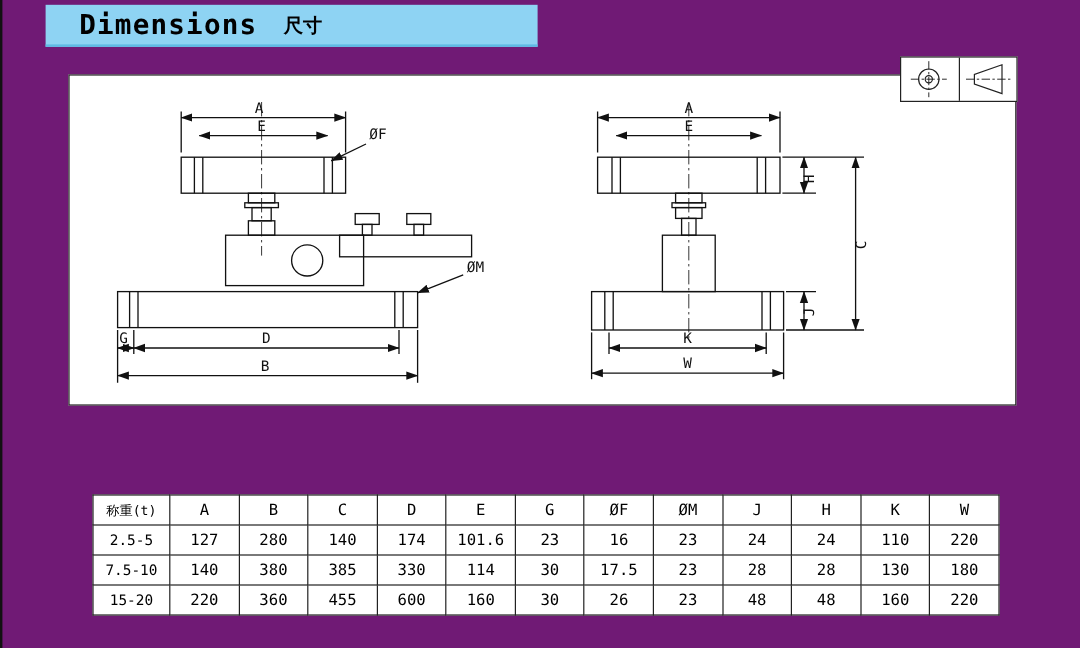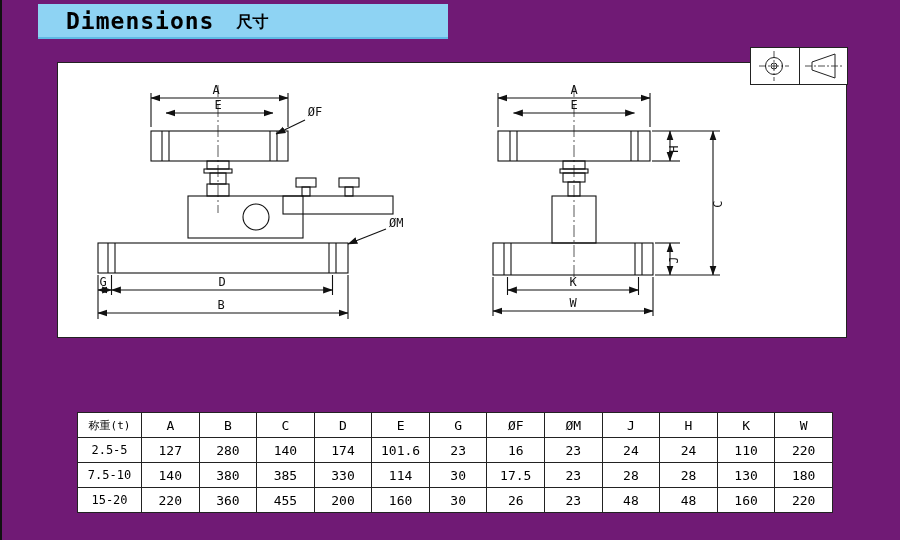--- a/index.html
+++ b/index.html
@@ -248,21 +248,21 @@
           <td>28</td>
           <td>28</td>
           <td>130</td>
           <td>180</td>
         </tr>
         <tr>
           <td>15-20</td>
           <td>220</td>
           <td>360</td>
           <td>455</td>
-          <td>200</td>
+          <td>600</td>
           <td>160</td>
           <td>30</td>
           <td>26</td>
           <td>23</td>
           <td>48</td>
           <td>48</td>
           <td>160</td>
           <td>220</td>
         </tr>
       </tbody>

